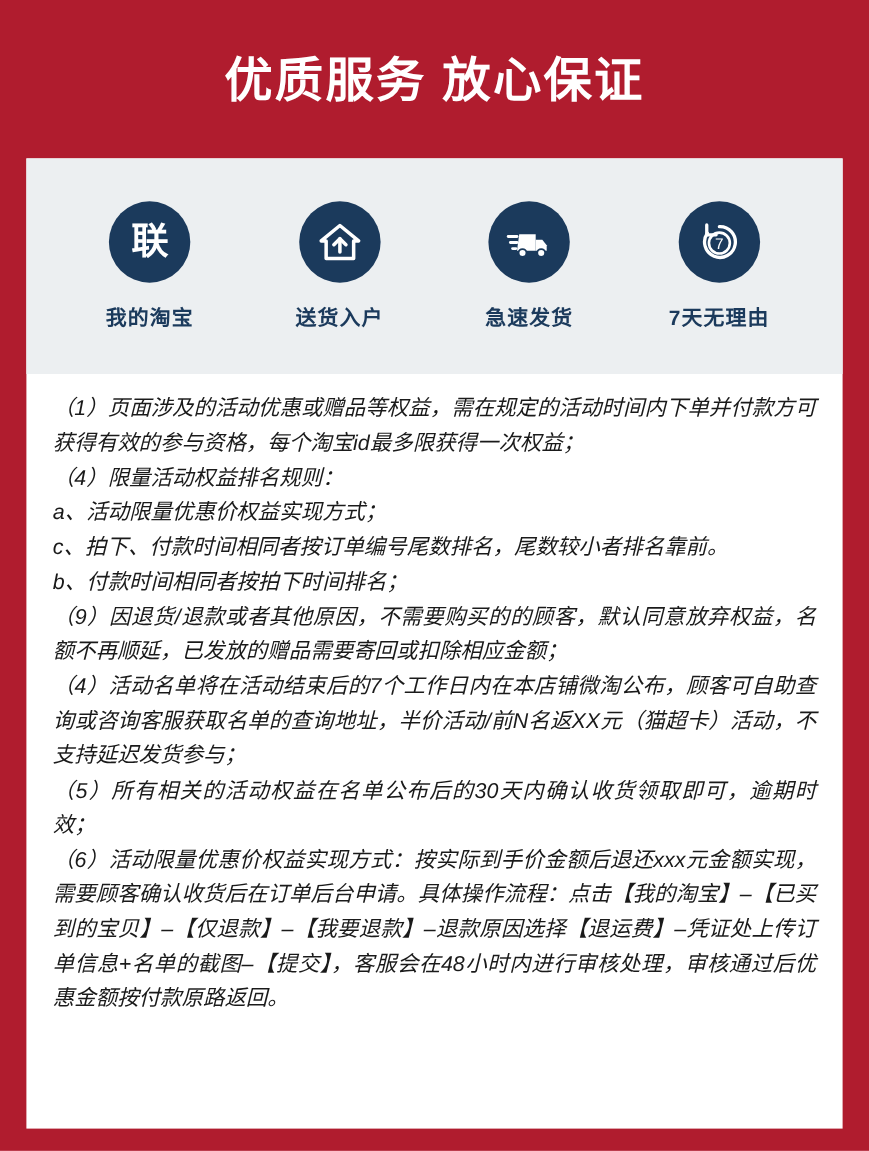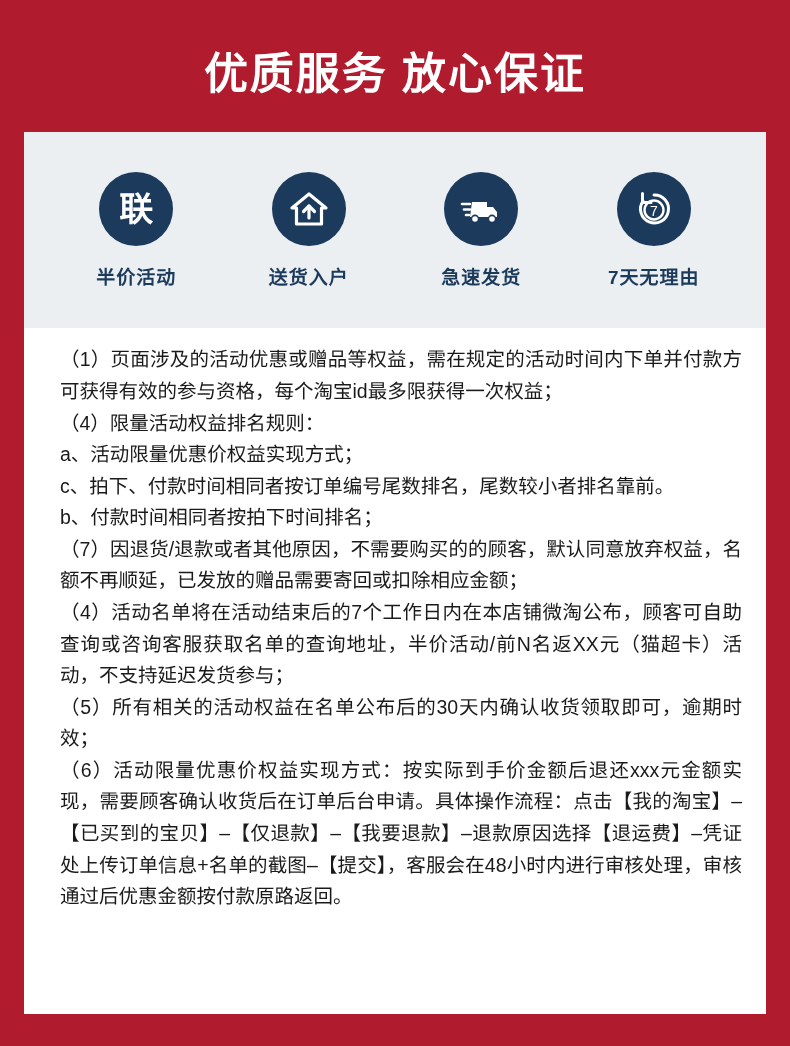--- a/index.html
+++ b/index.html
@@ -22,21 +22,21 @@
     display: flex;
     flex-direction: column;
     align-items: center;
   }
   .page-title {
     color: #ffffff;
     font-size: 44px;
     font-weight: bold;
     letter-spacing: 2px;
     margin-top: 50px;
-    margin-bottom: 4px;
+    margin-bottom: 16px;
     line-height: 1.1;
     text-align: center;
     white-space: nowrap;
   }
   .card {
     width: 742px;
     background: #ffffff;
     margin-top: 30px;
     padding: 0;
     display: flex;
@@ -76,22 +76,23 @@
     line-height: 1;
   }
   .badge-label {
     color: #1b3a5c;
     font-size: 19px;
     font-weight: bold;
     letter-spacing: 1px;
     white-space: nowrap;
   }
   .terms {
-    padding: 16px 24px 10px 36px;
+    padding: 16px 24px 10px 24px;
     flex: 1;
+    font-style: italic;
   }
   .term-line {
     color: #1a1a1a;
     font-size: 19.5px;
     line-height: 1.62;
     text-align: justify;
     text-indent: 0;
     margin: 0;
   }
   svg { display: block; }
@@ -104,21 +105,21 @@
   <div class="page-title">优质服务 放心保证</div>
 
   <div class="card">
 
     <div class="badges">
 
       <div class="badge">
         <div class="badge-circle">
           <span class="glyph-text">联</span>
         </div>
-        <div class="badge-label">半价活动</div>
+        <div class="badge-label">我的淘宝</div>
       </div>
 
       <div class="badge">
         <div class="badge-circle">
           <svg width="44" height="44" viewBox="0 0 44 44" aria-hidden="true">
             <path d="M22 7 L39 21 L34.5 21 L34.5 37 L9.5 37 L9.5 21 L5 21 Z" fill="none" stroke="#ffffff" stroke-width="3.2" stroke-linejoin="round"></path>
             <path d="M22 31 L22 19" fill="none" stroke="#ffffff" stroke-width="3.2" stroke-linecap="round"></path>
             <path d="M16.5 24.5 L22 19 L27.5 24.5" fill="none" stroke="#ffffff" stroke-width="3.2" stroke-linecap="round" stroke-linejoin="round"></path>
           </svg>
         </div>
@@ -153,20 +154,20 @@
       </div>
 
     </div>
 
     <div class="terms">
       <p class="term-line">（1）页面涉及的活动优惠或赠品等权益，需在规定的活动时间内下单并付款方可获得有效的参与资格，每个淘宝id最多限获得一次权益；</p>
       <p class="term-line">（4）限量活动权益排名规则：</p>
       <p class="term-line">a、活动限量优惠价权益实现方式；</p>
       <p class="term-line">c、拍下、付款时间相同者按订单编号尾数排名，尾数较小者排名靠前。</p>
       <p class="term-line">b、付款时间相同者按拍下时间排名；</p>
-      <p class="term-line">（7）因退货/退款或者其他原因，不需要购买的的顾客，默认同意放弃权益，名额不再顺延，已发放的赠品需要寄回或扣除相应金额；</p>
+      <p class="term-line">（9）因退货/退款或者其他原因，不需要购买的的顾客，默认同意放弃权益，名额不再顺延，已发放的赠品需要寄回或扣除相应金额；</p>
       <p class="term-line">（4）活动名单将在活动结束后的7个工作日内在本店铺微淘公布，顾客可自助查询或咨询客服获取名单的查询地址，半价活动/前N名返XX元（猫超卡）活动，不支持延迟发货参与；</p>
       <p class="term-line">（5）所有相关的活动权益在名单公布后的30天内确认收货领取即可，逾期时效；</p>
       <p class="term-line">（6）活动限量优惠价权益实现方式：按实际到手价金额后退还xxx元金额实现，需要顾客确认收货后在订单后台申请。具体操作流程：点击【我的淘宝】–【已买到的宝贝】–【仅退款】–【我要退款】–退款原因选择【退运费】–凭证处上传订单信息+名单的截图–【提交】，客服会在48小时内进行审核处理，审核通过后优惠金额按付款原路返回。</p>
     </div>
 
   </div>
 </div>
 
 </body></html>

